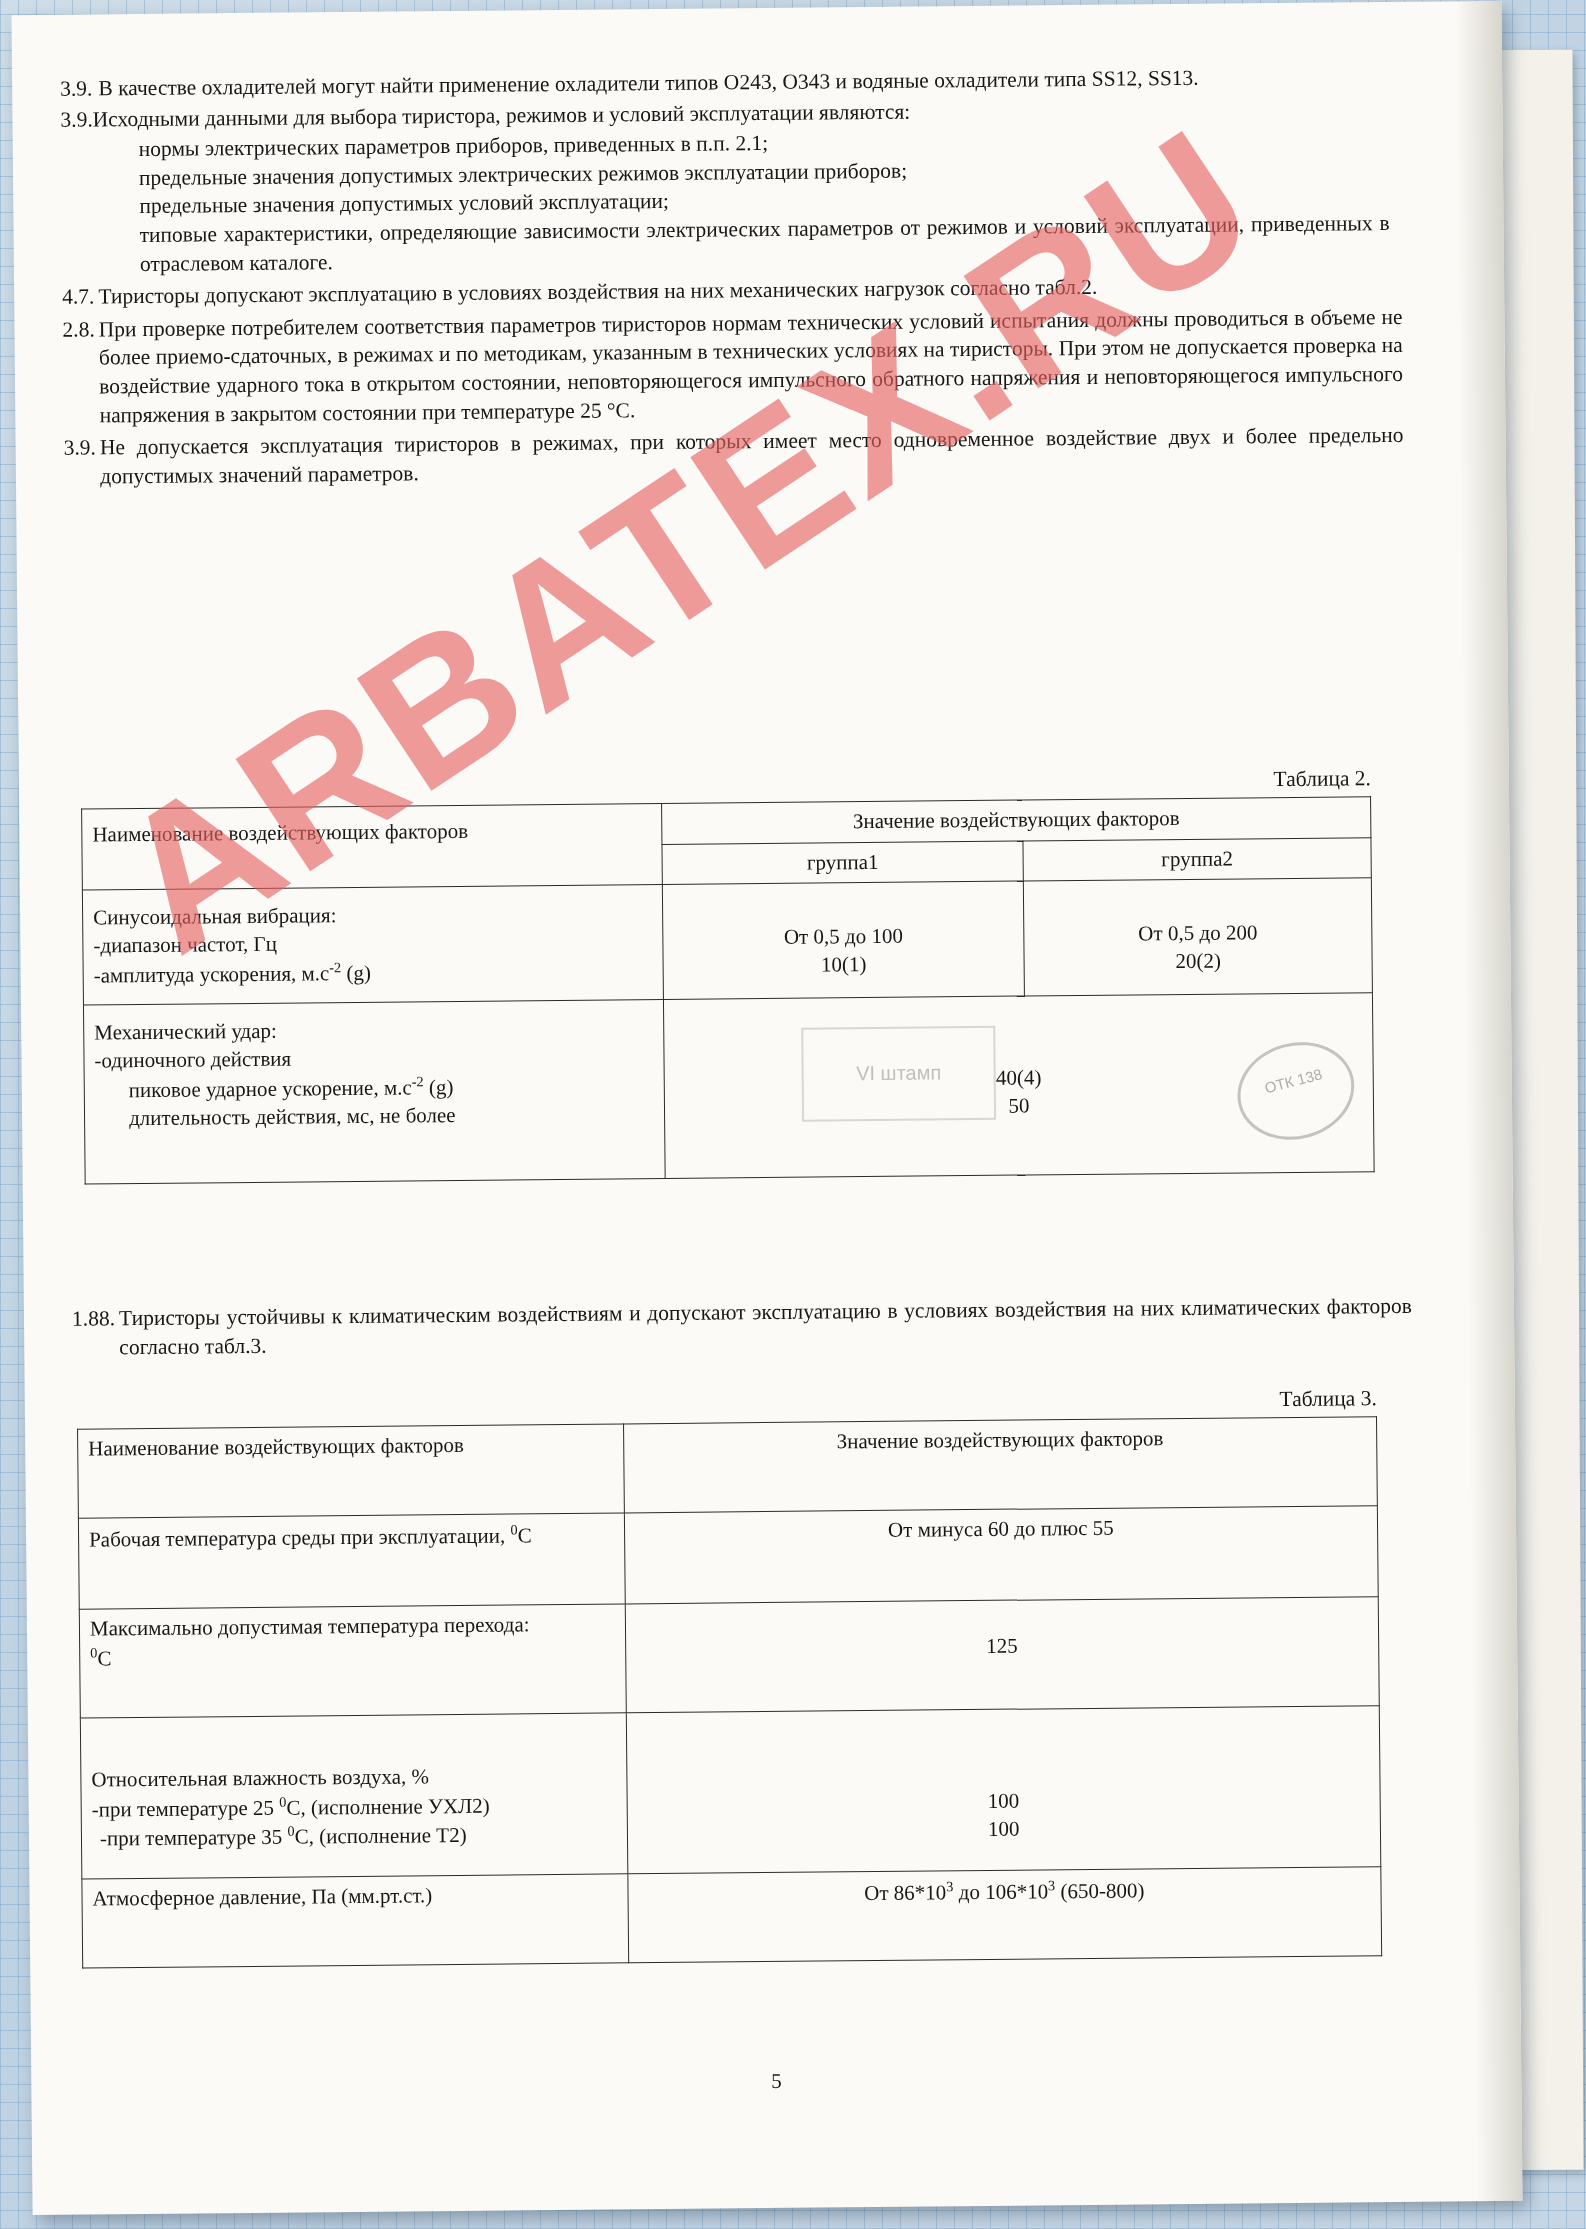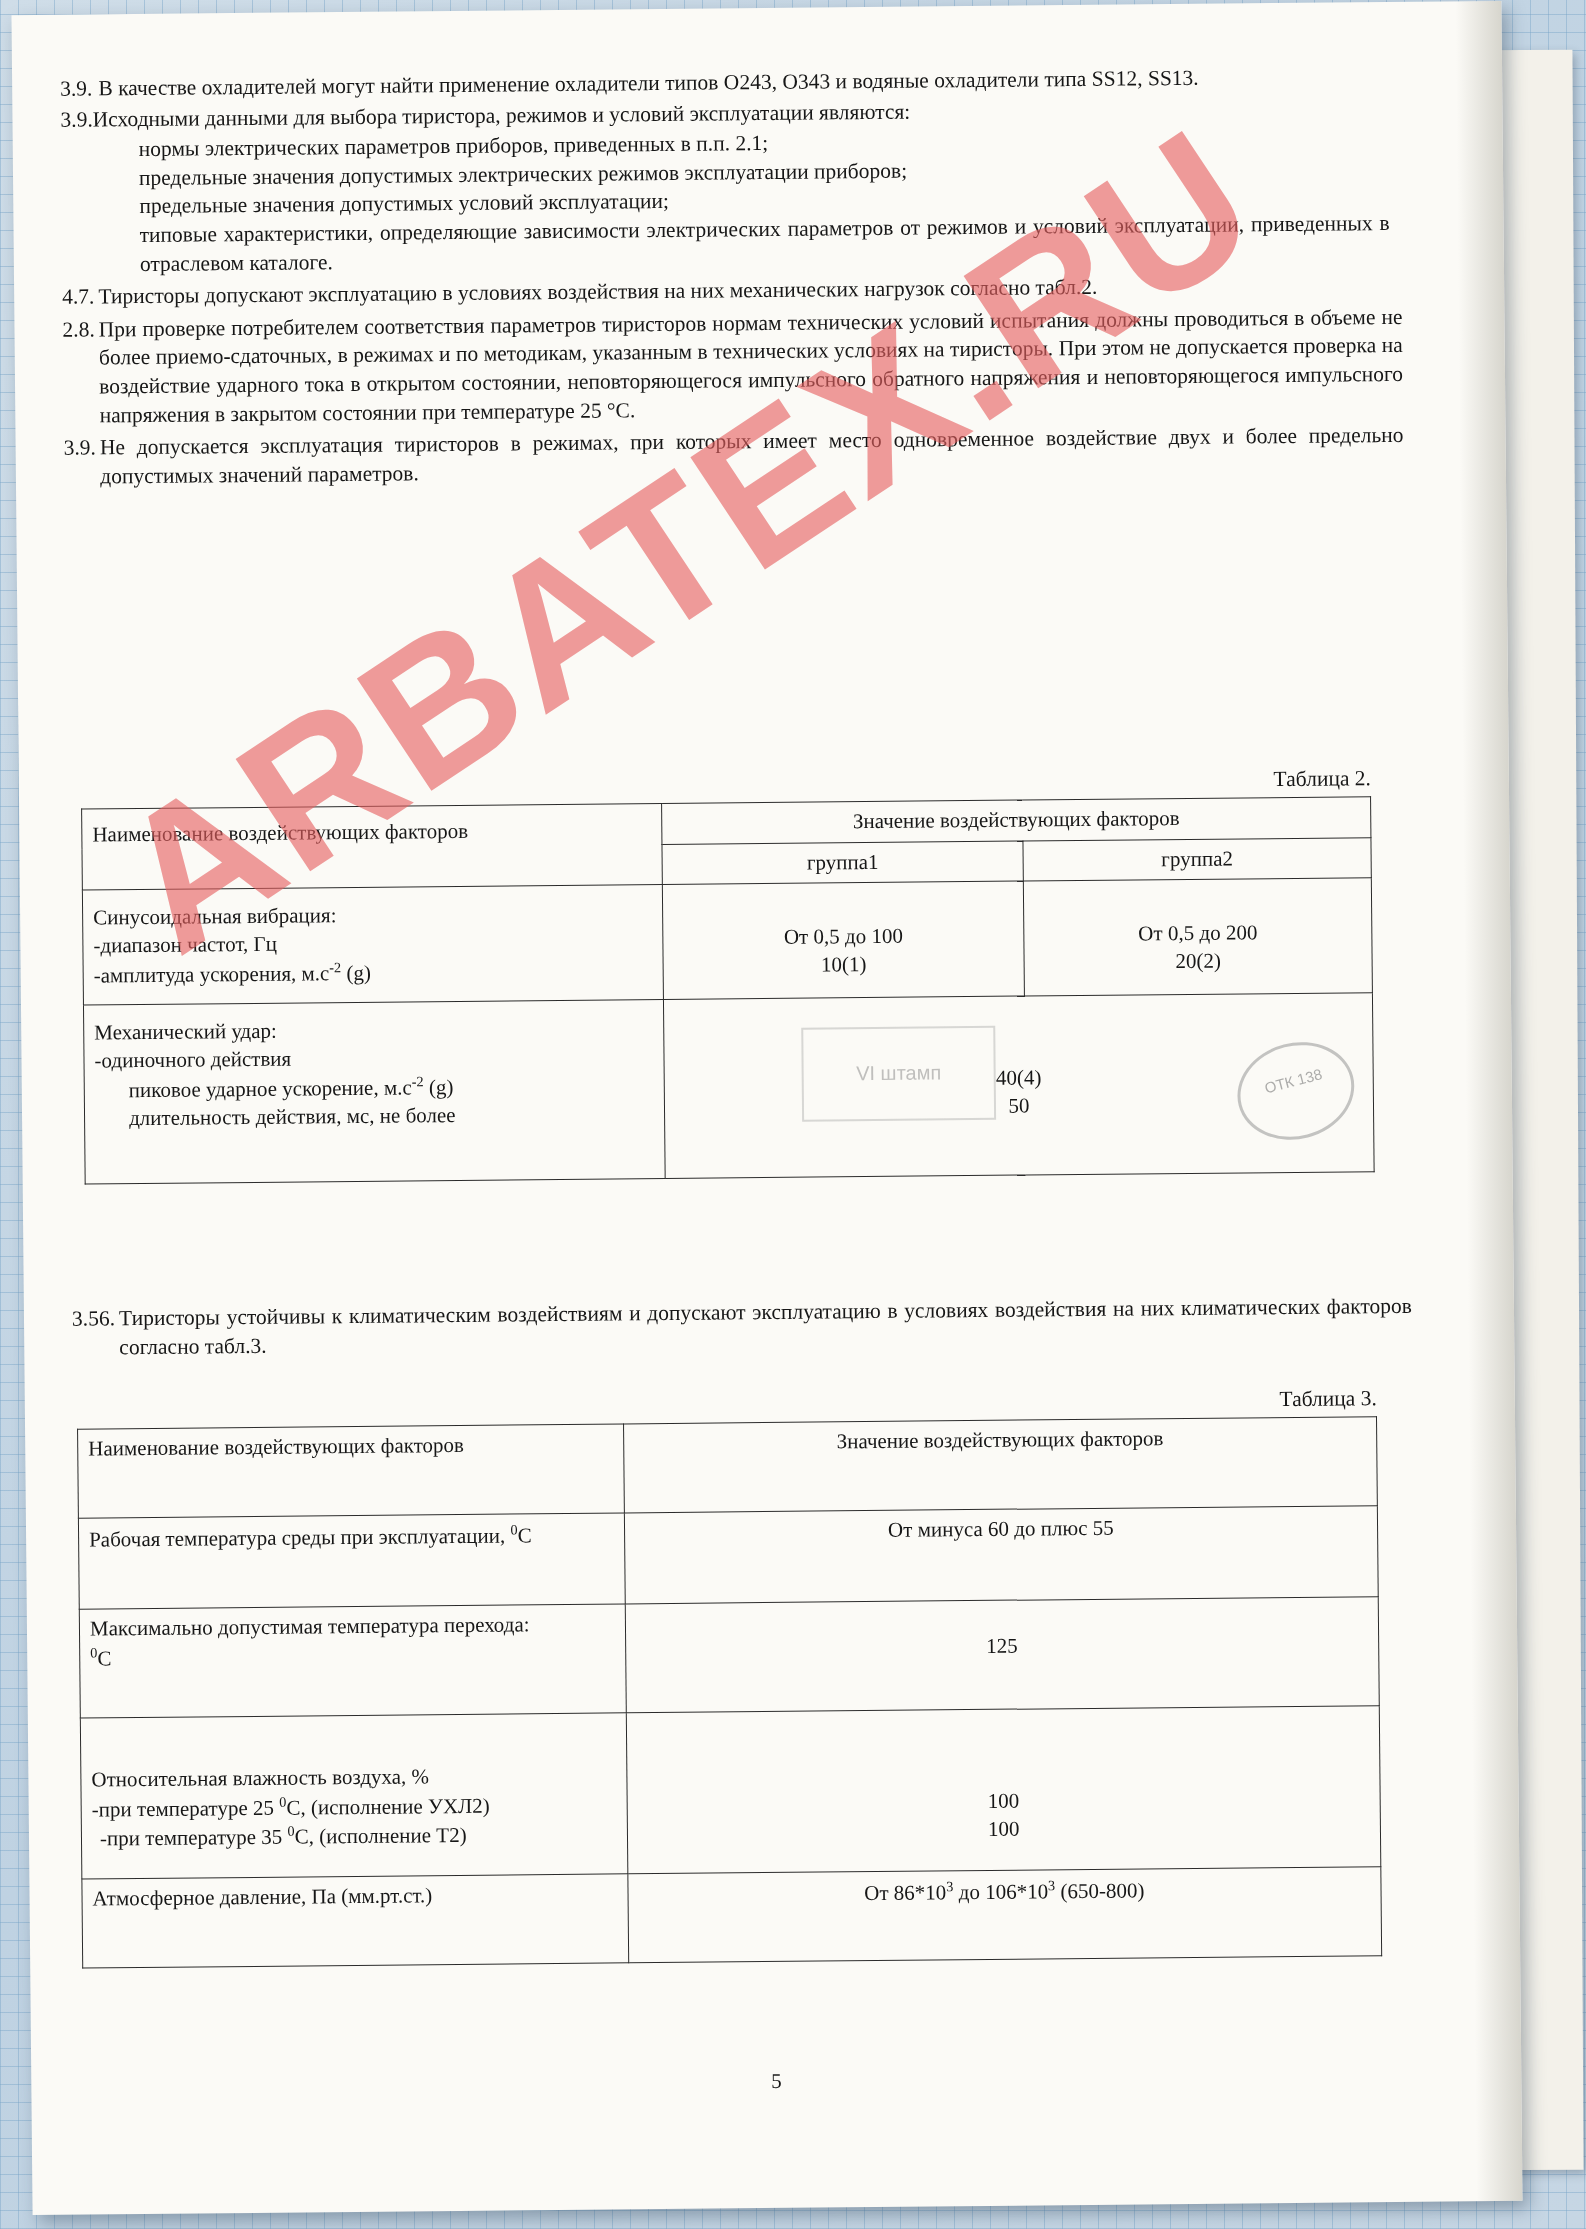--- a/index.html
+++ b/index.html
@@ -293,21 +293,21 @@
               <div style="margin-top:62px">40(4)</div>
               <div>50</div>
             </td>
           </tr>
         </tbody>
       </table>
     </div>
 
     <div id="text-mid">
       <div class="para">
-        <span class="num">3.56.</span>
+        <span class="num">1.88.</span>
         <span class="body just" style="padding-left:4px">Тиристоры устойчивы к климатическим воздействиям и допускают эксплуатацию в условиях воздействия на них климатических факторов согласно табл.3.</span>
       </div>
     </div>
 
     <div id="table3-wrap">
       <div class="caption-right">Таблица 3.</div>
       <table>
         <colgroup>
           <col style="width:42%">
           <col style="width:58%">

